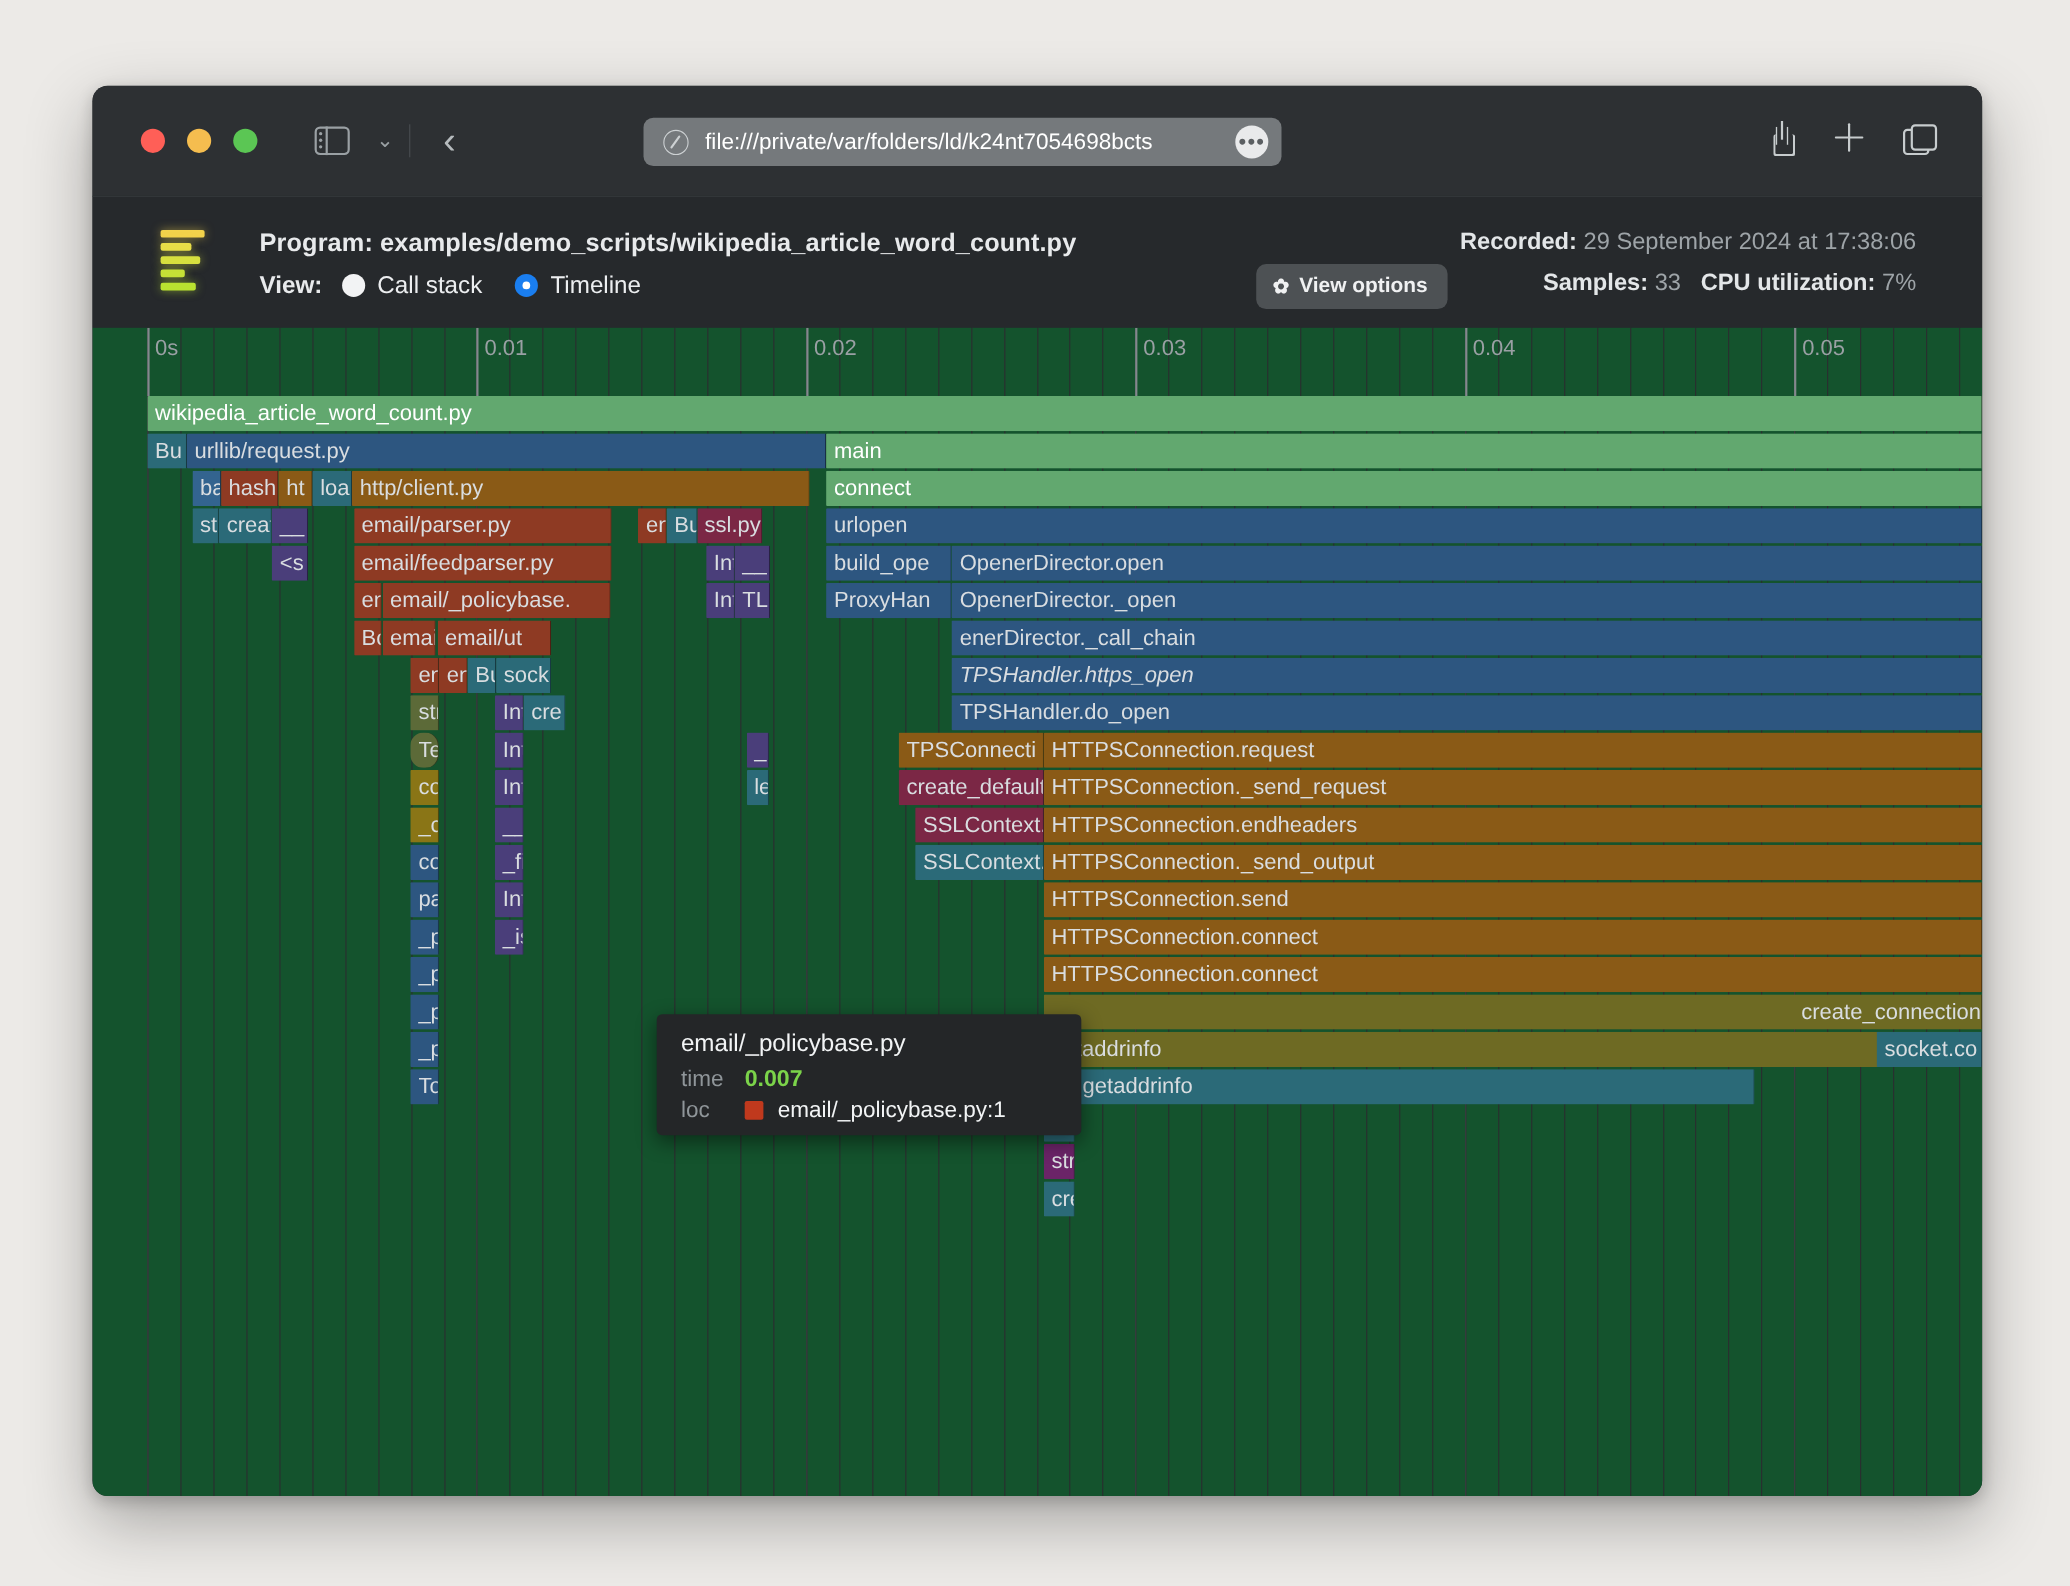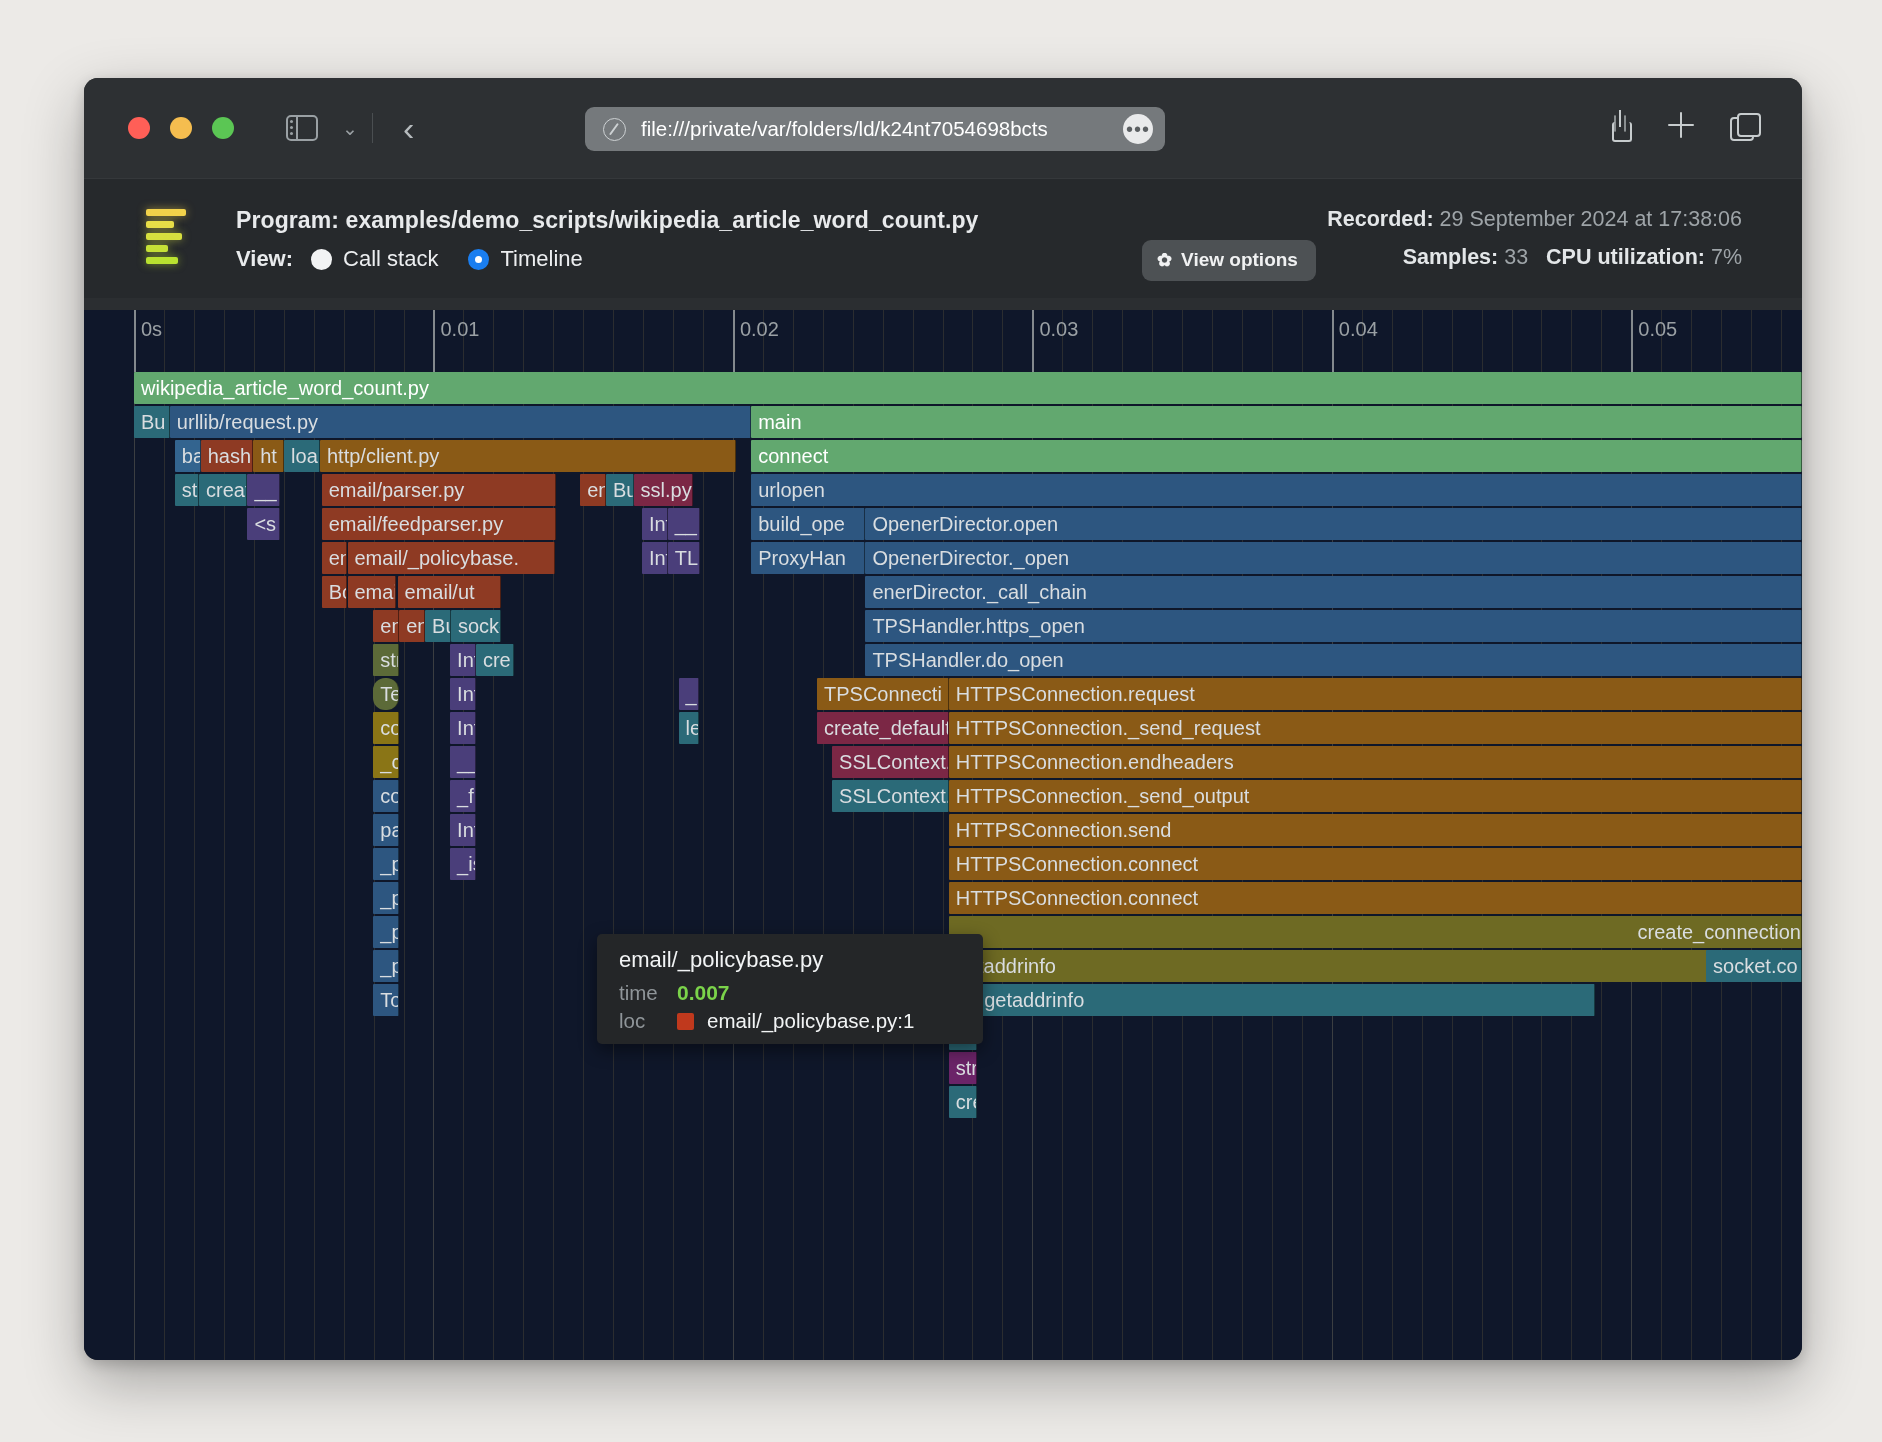--- a/index.html
+++ b/index.html
@@ -142,23 +142,22 @@
 
   .rec-line { position:absolute; right:60px; top:28px; font-size:21.5px; color:#9ea4a8;}
   .rec-line b { color:#e3e6e8; }
   .sam-line { position:absolute; right:60px; top:66px; font-size:21.5px; color:#9ea4a8;}
   .sam-line b { color:#e3e6e8; }
 
   
   .flame {
     position:relative;
     height: 1062px;
-    background:#0f172a;
+    background:#14532d;
     overflow:hidden;
-    margin-top:12px;
   }
   .gridlines { position:absolute; left:0; top:0; right:0; bottom:0; }
   .gl { position:absolute; top:0; bottom:0; width:1px; background:#2b2d30; }
   .gl.major { background:#3b3e41; }
 
   .ruler { position:absolute; left:0; top:0; right:0; height:62px; }
   .tick { position:absolute; top:8px; font-size:20px; color:#9aa0a4; padding-left:7px;}
   .tickline { position:absolute; top:0; height:62px; width:2px; background:#83898d;}
 
   .rows { position:absolute; left:0; top:62px; right:0; bottom:0; }
@@ -405,21 +404,21 @@
             <div class="blk" title="Bo" style="left: 237.65px; width: 25.854px; background: rgb(142, 58, 35);">Bo</div>
             <div class="blk" title="emai" style="left: 263.504px; width: 48.372px; background: rgb(142, 58, 35);">emai</div>
             <div class="blk" title="email/ut" style="left: 313.544px; width: 103.416px; background: rgb(142, 58, 35);">email/ut</div>
             <div class="blk" title="enerDirector._call_chain" style="left: 781.418px; width: 936.582px; background: rgb(45, 86, 128);">enerDirector._call_chain</div>
           </div>
           <div class="row" style="top: 238px;">
             <div class="blk" title="en" style="left: 289.358px; width: 25.854px; background: rgb(142, 58, 35);">en</div>
             <div class="blk" title="en" style="left: 315.212px; width: 25.854px; background: rgb(142, 58, 35);">en</div>
             <div class="blk" title="Bu" style="left: 341.066px; width: 25.854px; background: rgb(43, 106, 120);">Bu</div>
             <div class="blk" title="socke" style="left: 366.92px; width: 50.04px; background: rgb(43, 106, 120);">socke</div>
-            <div class="blk" title="TPSHandler.https_open" style="left: 781.418px; width: 936.582px; background: rgb(45, 86, 128);">TPSHandler.https_open</div>
+            <div class="blk" title="TPSHandler.https_open" style="left: 781.418px; width: 936.582px; background: rgb(45, 86, 128); font-style: italic;">TPSHandler.https_open</div>
           </div>
           <div class="row" style="top: 272px;">
             <div class="blk" title="str" style="left: 289.358px; width: 25.854px; background: rgb(92, 106, 56);">str</div>
             <div class="blk" title="Int" style="left: 366.086px; width: 25.854px; background: rgb(74, 62, 122);">Int</div>
             <div class="blk" title="cre" style="left: 391.94px; width: 38.364px; background: rgb(43, 106, 120);">cre</div>
             <div class="blk" title="TPSHandler.do_open" style="left: 781.418px; width: 936.582px; background: rgb(45, 86, 128);">TPSHandler.do_open</div>
           </div>
           <div class="row" style="top: 306px;">
             <div class="blk" title="Te" style="left: 289.358px; width: 25.854px; background: rgb(92, 106, 56); border-radius: 12px;">Te</div>
             <div class="blk" title="Int" style="left: 366.086px; width: 25.854px; background: rgb(74, 62, 122);">Int</div>

